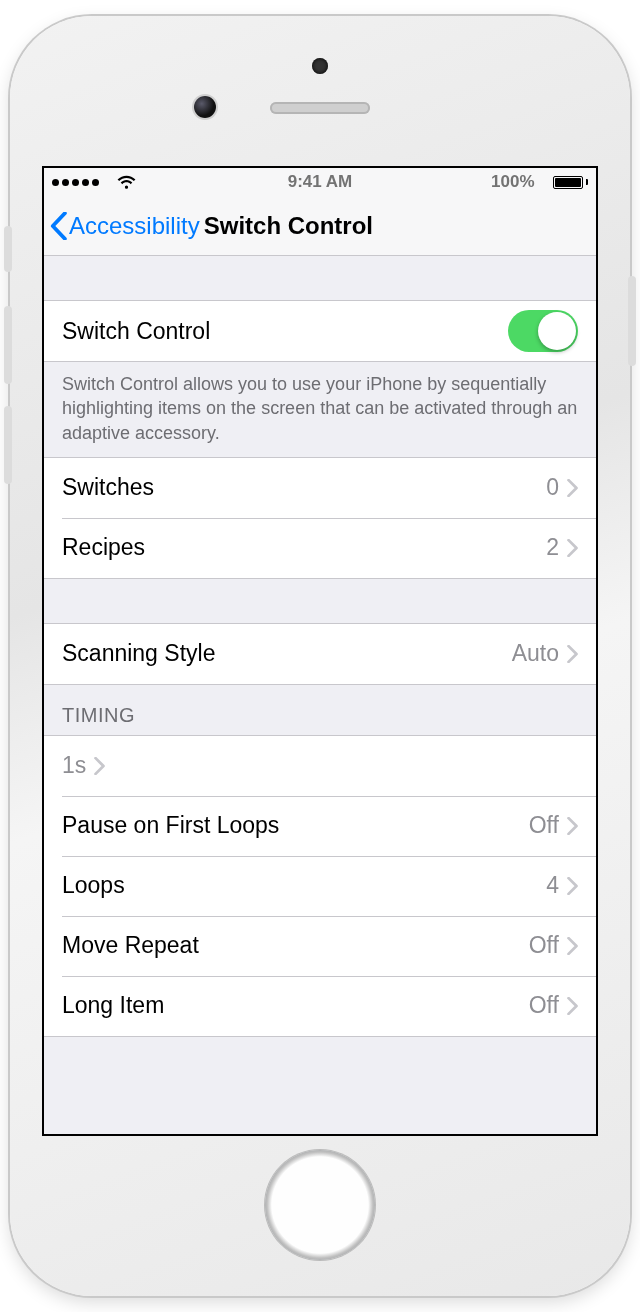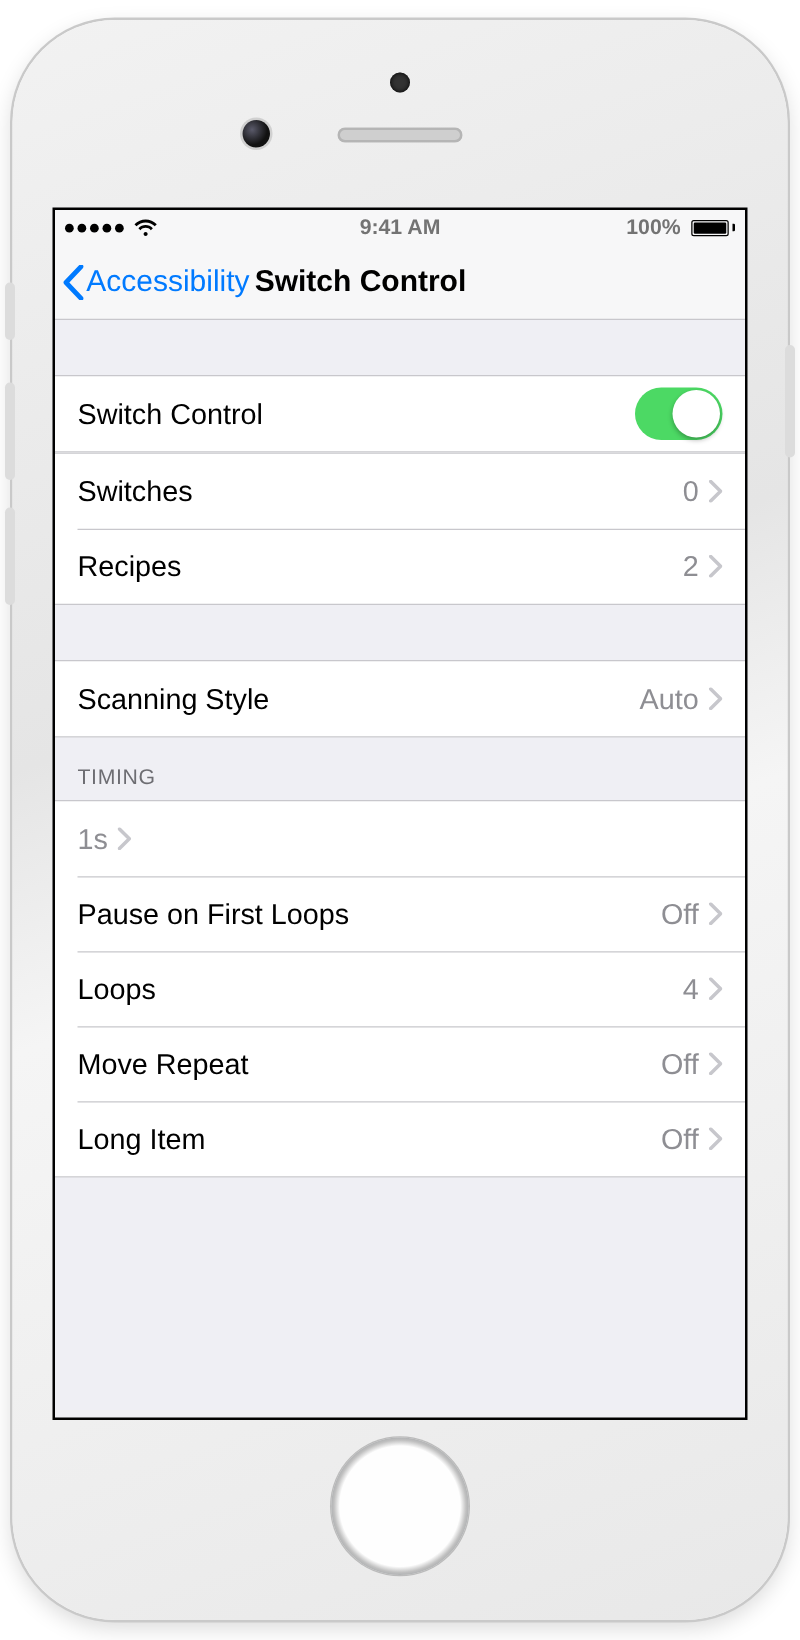--- a/index.html
+++ b/index.html
@@ -83,21 +83,21 @@
       height: 28px;
       background: #f7f7f8;
       display: flex;
       align-items: center;
       justify-content: space-between;
       padding: 0 8px;
       font-size: 17px;
       font-weight: 600;
       color: #737373;
     }
-    .status-left, .status-right { display: flex; align-items: center; gap: 8px; }
+    .status-left, .status-right { display: flex; align-items: center; gap: 18px; }
     .signal { display: flex; gap: 3px; align-items: center; }
     .signal .dot { width: 7px; height: 7px; border-radius: 50%; background: #000; }
     .wifi-icon { display: inline-flex; }
     .status-center { position: absolute; left: 50%; transform: translateX(-50%); font-size: 17px; font-weight: 600; }
     .battery { display: flex; align-items: center; gap: 3px; }
     .battery-body { width: 30px; height: 13px; border: 1.5px solid #000; border-radius: 2px; position: relative; }
     .battery-body::after { content: ""; position: absolute; left: 1px; top: 1px; bottom: 1px; right: 1px; background: #000; border-radius: 1px; }
     .battery-tip { width: 2.5px; height: 6px; background: #000; border-radius: 0 1px 1px 0; }
 
     
@@ -115,21 +115,21 @@
     .nav-title { font-weight: 600; font-size: 24px; color: #000; margin-left: 4px; }
 
     
     .group-spacer { height: 44px; }
     .group-header {
       height: 50px;
       display: flex;
       align-items: flex-end;
       padding: 0 18px 8px 18px;
       color: #6d6d72;
-      font-size: 17px;
+      font-size: 20px;
       letter-spacing: 0.5px;
     }
     .group-footer {
       padding: 10px 18px 12px 18px;
       color: #6d6d72;
       font-size: 18px;
       line-height: 1.35;
     }
     .cell-group { background: #fff; border-top: 1px solid #c8c7cc; border-bottom: 1px solid #c8c7cc; }
     .cell {
@@ -220,20 +220,21 @@
 
     <div class="group-spacer"></div>
     <div class="cell-group">
       <div class="cell">
         <div class="cell-label">Switch Control</div>
         <div class="toggle">
           <div class="knob"></div>
         </div>
       </div>
     </div>
+    <div class="group-footer">Switch Control allows you to use your iPhone by sequentially highlighting items on the screen that can be activated through an adaptive accessory.</div>
 
     <div class="cell-group">
       <div class="cell">
         <div class="cell-label">Switches</div>
         <div class="cell-value">0</div>
         <span class="chevron">
             <svg width="11" height="18" viewBox="0 0 9 16">
               <path d="M1 1l7 7-7 7" stroke="#c7c7cc" stroke-width="2.5" fill="none" stroke-linecap="round" stroke-linejoin="round"></path>
             </svg>
           </span>

